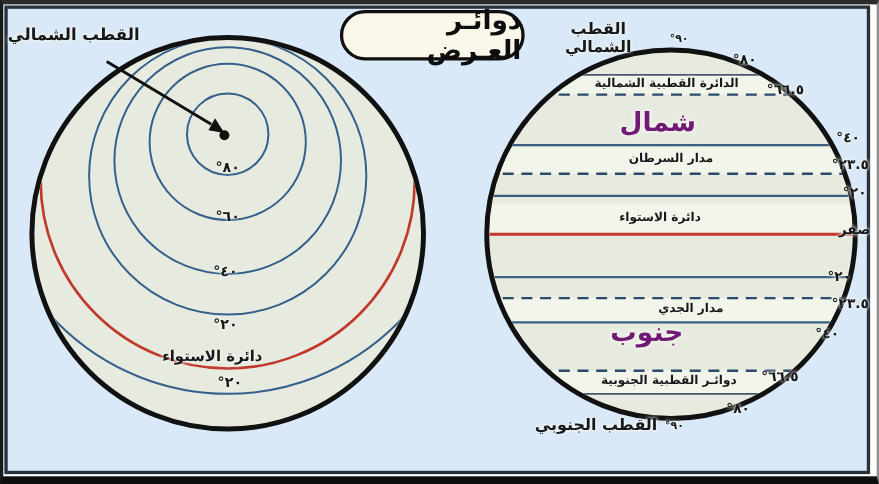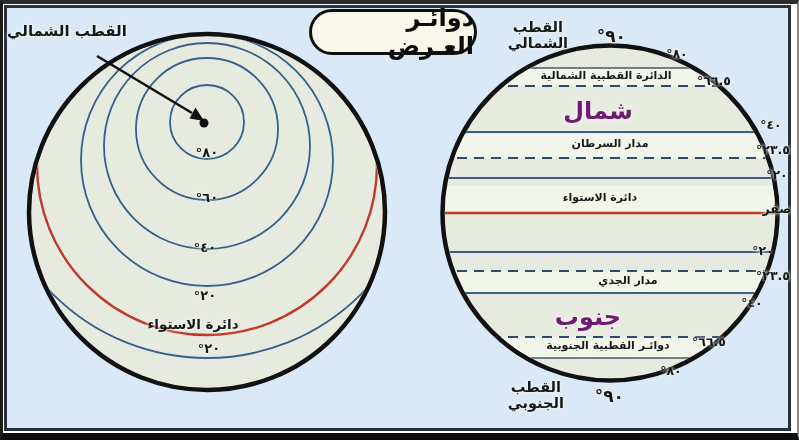--- a/index.html
+++ b/index.html
@@ -18,21 +18,21 @@
        line-height:1.1;
        text-shadow:0 0 3px rgba(248,249,242,.95),0 0 5px rgba(248,249,242,.85);}
   .ring-lbl{font-size:13px;letter-spacing:1px;}
   .tick{font-size:12.5px;letter-spacing:1px;}
   .band-lbl{font-size:11px;}
   .band-lbl-sm{font-size:11px;}
   .red-word{font-size:24px;color:#701a75;letter-spacing:1px;
        text-shadow:0 0 3px rgba(250,250,244,.95),0 0 6px rgba(250,250,244,.9);}
   .pole{display:flex;align-items:center;justify-content:center;gap:7px;}
   .pole .name{font-size:14.5px;}
-  .pole .num{font-size:17px;letter-spacing:1px;}
+  .pole .num{font-size:10px;letter-spacing:1px;}
   .title-badge{position:absolute;left:309px;top:9px;width:168px;height:46px;
        background:#f9f6ea;border:3px solid #101010;border-radius:23px;
        box-sizing:border-box;display:flex;align-items:center;justify-content:center;}
   .title-badge span{font-size:24px;font-weight:bold;color:#0d0d0d;}
 </style>
 </head>
 <body>
 
 <div class="canvas">
   <div class="outer-frame"></div>
@@ -115,21 +115,21 @@
     <div class="lbl pole" style="left:486px;top:20px;width:140px;">
       <span class="name" dir="rtl">القطب الشمالي</span>
       <span class="num" dir="ltr">°٩٠</span>
     </div>
 
     <div class="lbl band-lbl-sm" dir="rtl" style="left:506px;top:70px;width:200px;">الدائرة القطبية الشمالية</div>
     <div class="lbl red-word" dir="rtl" style="left:498px;top:98px;width:200px;">شمال</div>
     <div class="lbl band-lbl" dir="rtl" style="left:510px;top:138px;width:200px;">مدار السرطان</div>
     <div class="lbl band-lbl" dir="rtl" style="left:500px;top:192px;width:200px;">دائرة الاستواء</div>
     <div class="lbl band-lbl" dir="rtl" style="left:528px;top:275px;width:200px;">مدار الجدي</div>
-    <div class="lbl red-word" dir="rtl" style="left:488px;top:304px;width:200px;">جنوب</div>
+    <div class="lbl red-word" dir="rtl" style="left:488px;top:289px;width:200px;">جنوب</div>
     <div class="lbl band-lbl-sm" dir="rtl" style="left:508px;top:340px;width:200px;">دوائـر القطبية الجنوبية</div>
 
     <div class="lbl pole" style="left:484px;top:380px;width:140px;">
       <span class="name" dir="rtl">القطب الجنوبي</span>
       <span class="num" dir="ltr">°٩٠</span>
     </div>
 
     <span class="lbl tick" dir="ltr" style="left:654px;top:47px;width:46px;">°٨٠</span>
     <span class="lbl tick" dir="ltr" style="left:686px;top:74px;width:56px;">°٦٦.٥</span>
     <span class="lbl tick" dir="ltr" style="left:748px;top:118px;width:46px;">°٤٠</span>

